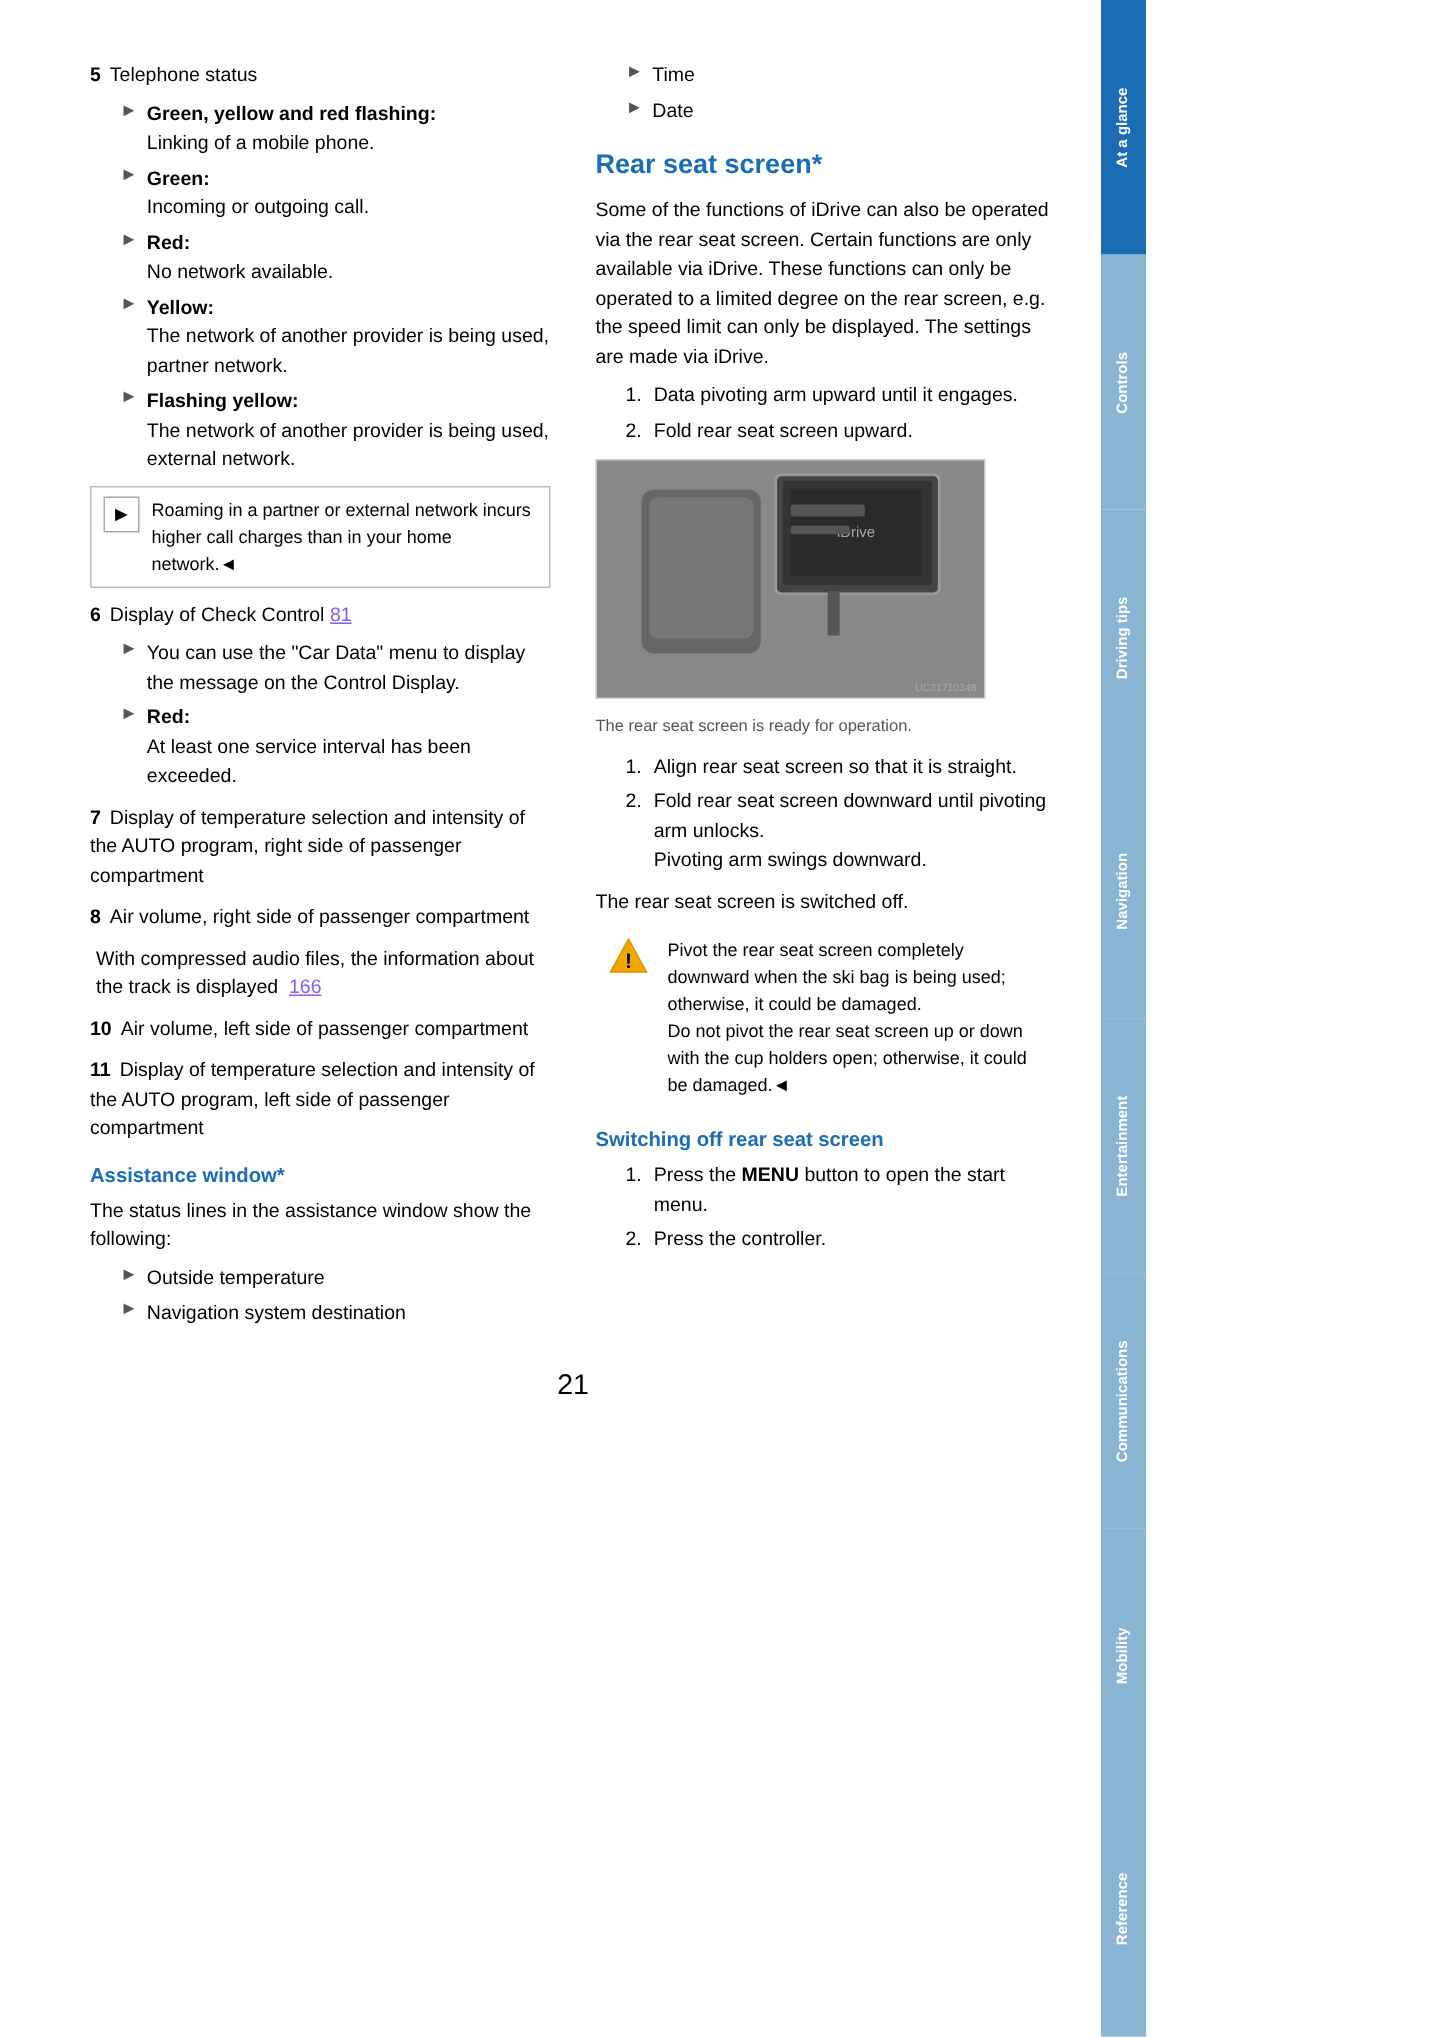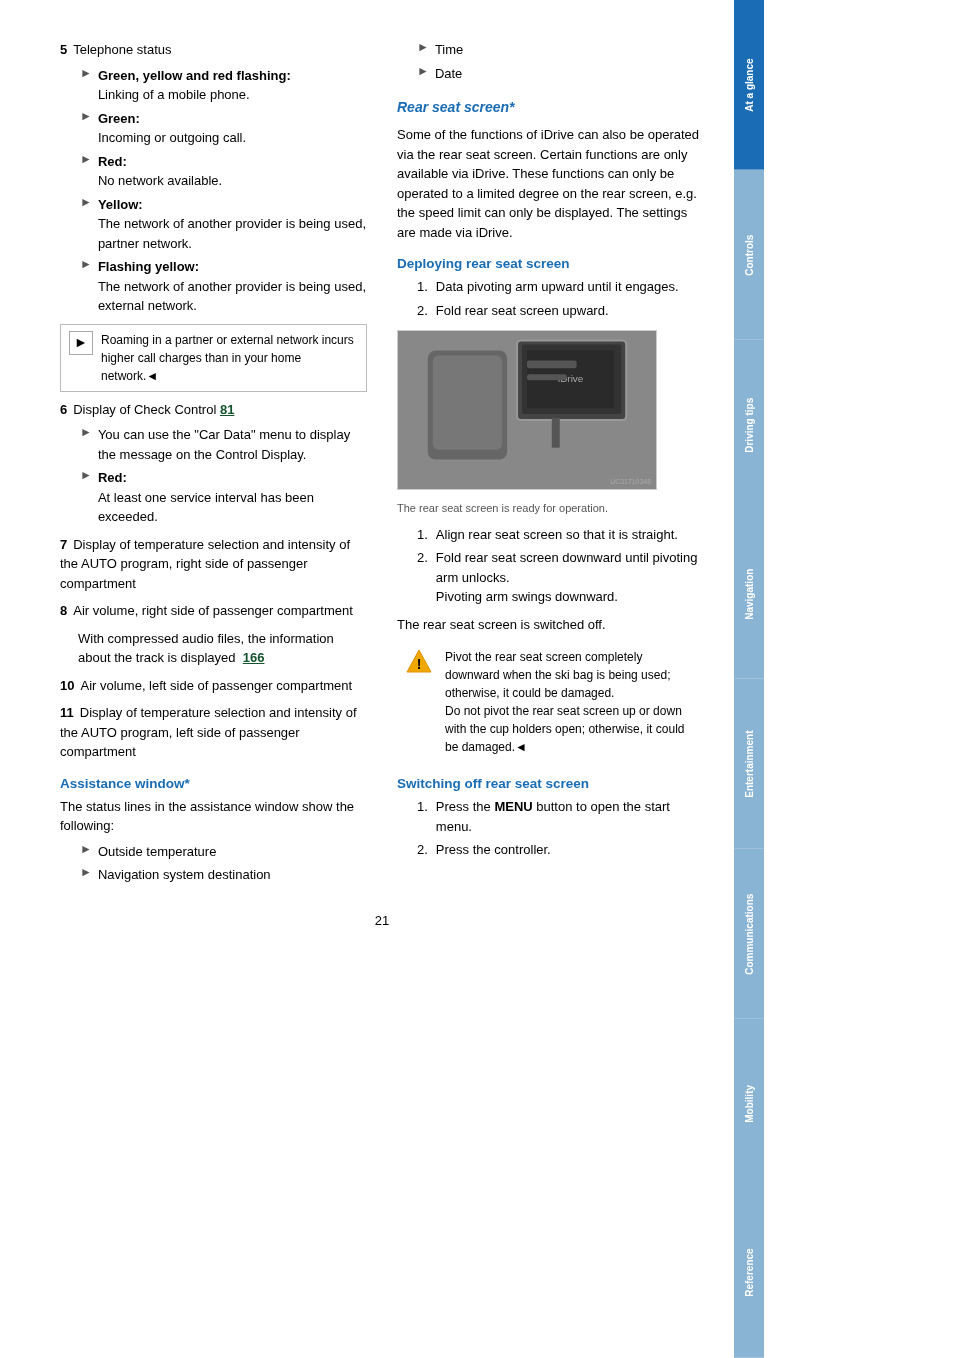--- a/index.html
+++ b/index.html
@@ -87,25 +87,24 @@
     }
     .section-heading {
       color: #1a6db5;
       font-size: 13.5px;
       font-weight: bold;
       margin-top: 14px;
       margin-bottom: 6px;
     }
     .big-heading {
       color: #1a6db5;
-      font-size: 14px;
+      font-size: 18px;
       font-weight: bold;
       margin-bottom: 10px;
       margin-top: 16px;
-      font-style: italic;
     }
     .note-box {
       border: 1px solid #bbb;
       padding: 6px 8px;
       margin: 8px 0;
       display: flex;
       gap: 8px;
       font-size: 12px;
       line-height: 1.5;
     }
@@ -122,45 +121,44 @@
     .warning-box {
       padding: 6px 8px;
       margin: 8px 0;
       display: flex;
       gap: 8px;
       font-size: 12px;
       line-height: 1.5;
     }
     .page-num {
       text-align: center;
-      font-size: 13px;
+      font-size: 19px;
       margin-top: 20px;
     }
     .steps-list {
       margin-left: 20px;
       margin-bottom: 8px;
     }
     .step-item {
       display: flex;
       gap: 8px;
       margin-bottom: 4px;
       line-height: 1.5;
     }
     .step-num {
       flex-shrink: 0;
       font-size: 13px;
     }
     .step-text {
       flex: 1;
     }
     .link-num {
-      color: #14532d;
+      color: #8b5cf6;
       text-decoration: underline;
       cursor: pointer;
-      font-weight: bold;
     }
     .image-placeholder {
       width: 100%;
       max-width: 260px;
       height: 160px;
       background: #e0e0e0;
       border: 1px solid #ccc;
       margin: 10px 0;
       display: flex;
       align-items: center;
@@ -230,21 +228,21 @@
 
         <div class="item-block">
           <p><span class="section-number">7</span><span>Display of temperature selection and intensity of the AUTO program, right side of passenger compartment</span></p>
         </div>
 
         <div class="item-block">
           <p><span class="section-number">8</span><span>Air volume, right side of passenger compartment</span></p>
         </div>
 
         <div class="item-block">
-          <p style="margin-left:18px">With compressed audio files, the information about the track is displayed &nbsp;<span class="link-num">166</span></p>
+          <p style="margin-left:4px">With compressed audio files, the information about the track is displayed &nbsp;<span class="link-num">166</span></p>
         </div>
 
         <div class="item-block">
           <p><span class="section-number">10</span><span>Air volume, left side of passenger compartment</span></p>
         </div>
 
         <div class="item-block">
           <p><span class="section-number">11</span><span>Display of temperature selection and intensity of the AUTO program, left side of passenger compartment</span></p>
         </div>
 
@@ -270,21 +268,20 @@
           <span class="bullet-text">Time</span>
         </div>
         <div class="bullet-item">
           <span class="bullet-arrow">►</span>
           <span class="bullet-text">Date</span>
         </div>
 
         <div class="big-heading">Rear seat screen*</div>
         <p>Some of the functions of iDrive can also be operated via the rear seat screen. Certain functions are only available via iDrive. These functions can only be operated to a limited degree on the rear screen, e.g. the speed limit can only be displayed. The settings are made via iDrive.</p>
 
-        <div class="section-heading">Deploying rear seat screen</div>
         <div class="steps-list">
           <div class="step-item">
             <span class="step-num">1.</span>
             <span class="step-text">Data pivoting arm upward until it engages.</span>
           </div>
           <div class="step-item">
             <span class="step-num">2.</span>
             <span class="step-text">Fold rear seat screen upward.</span>
           </div>
         </div>

